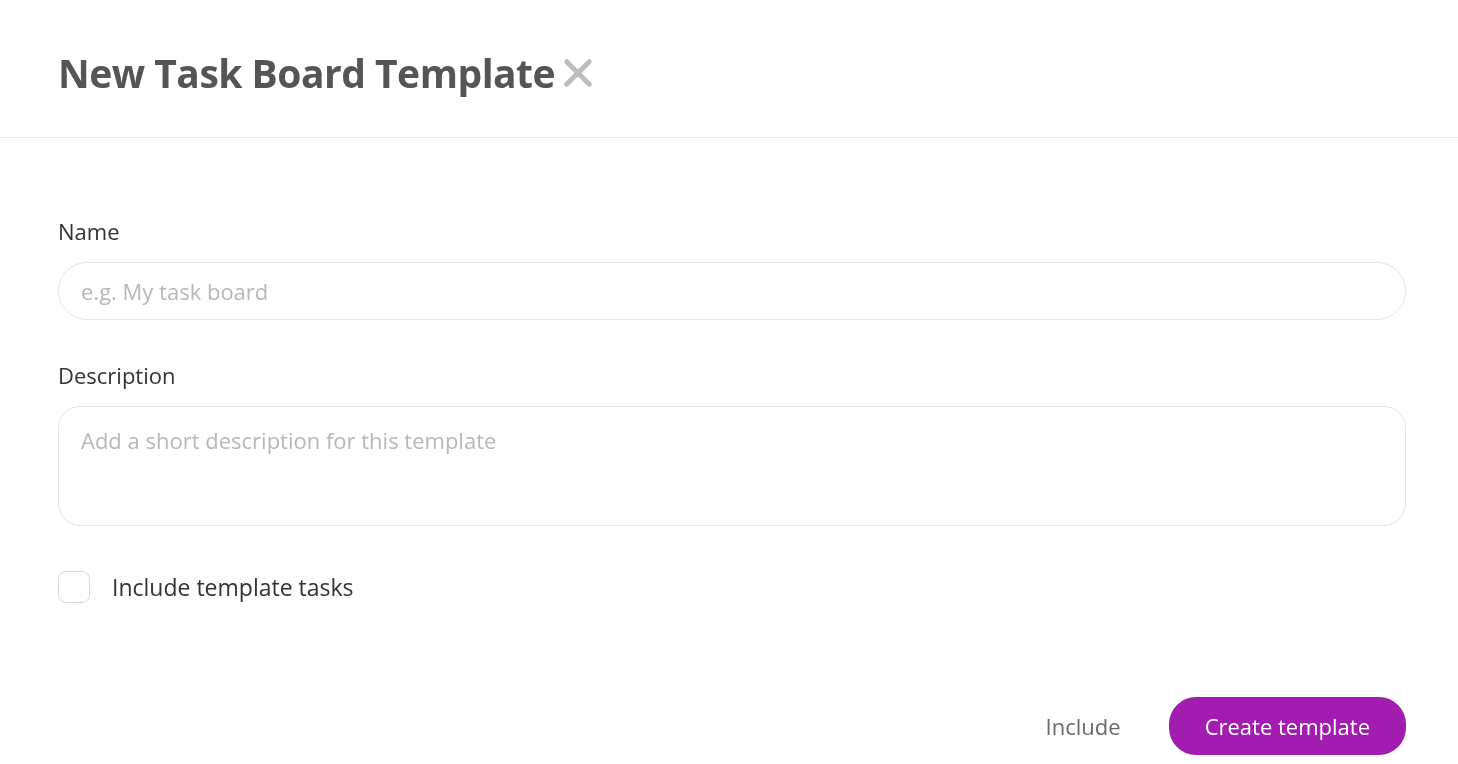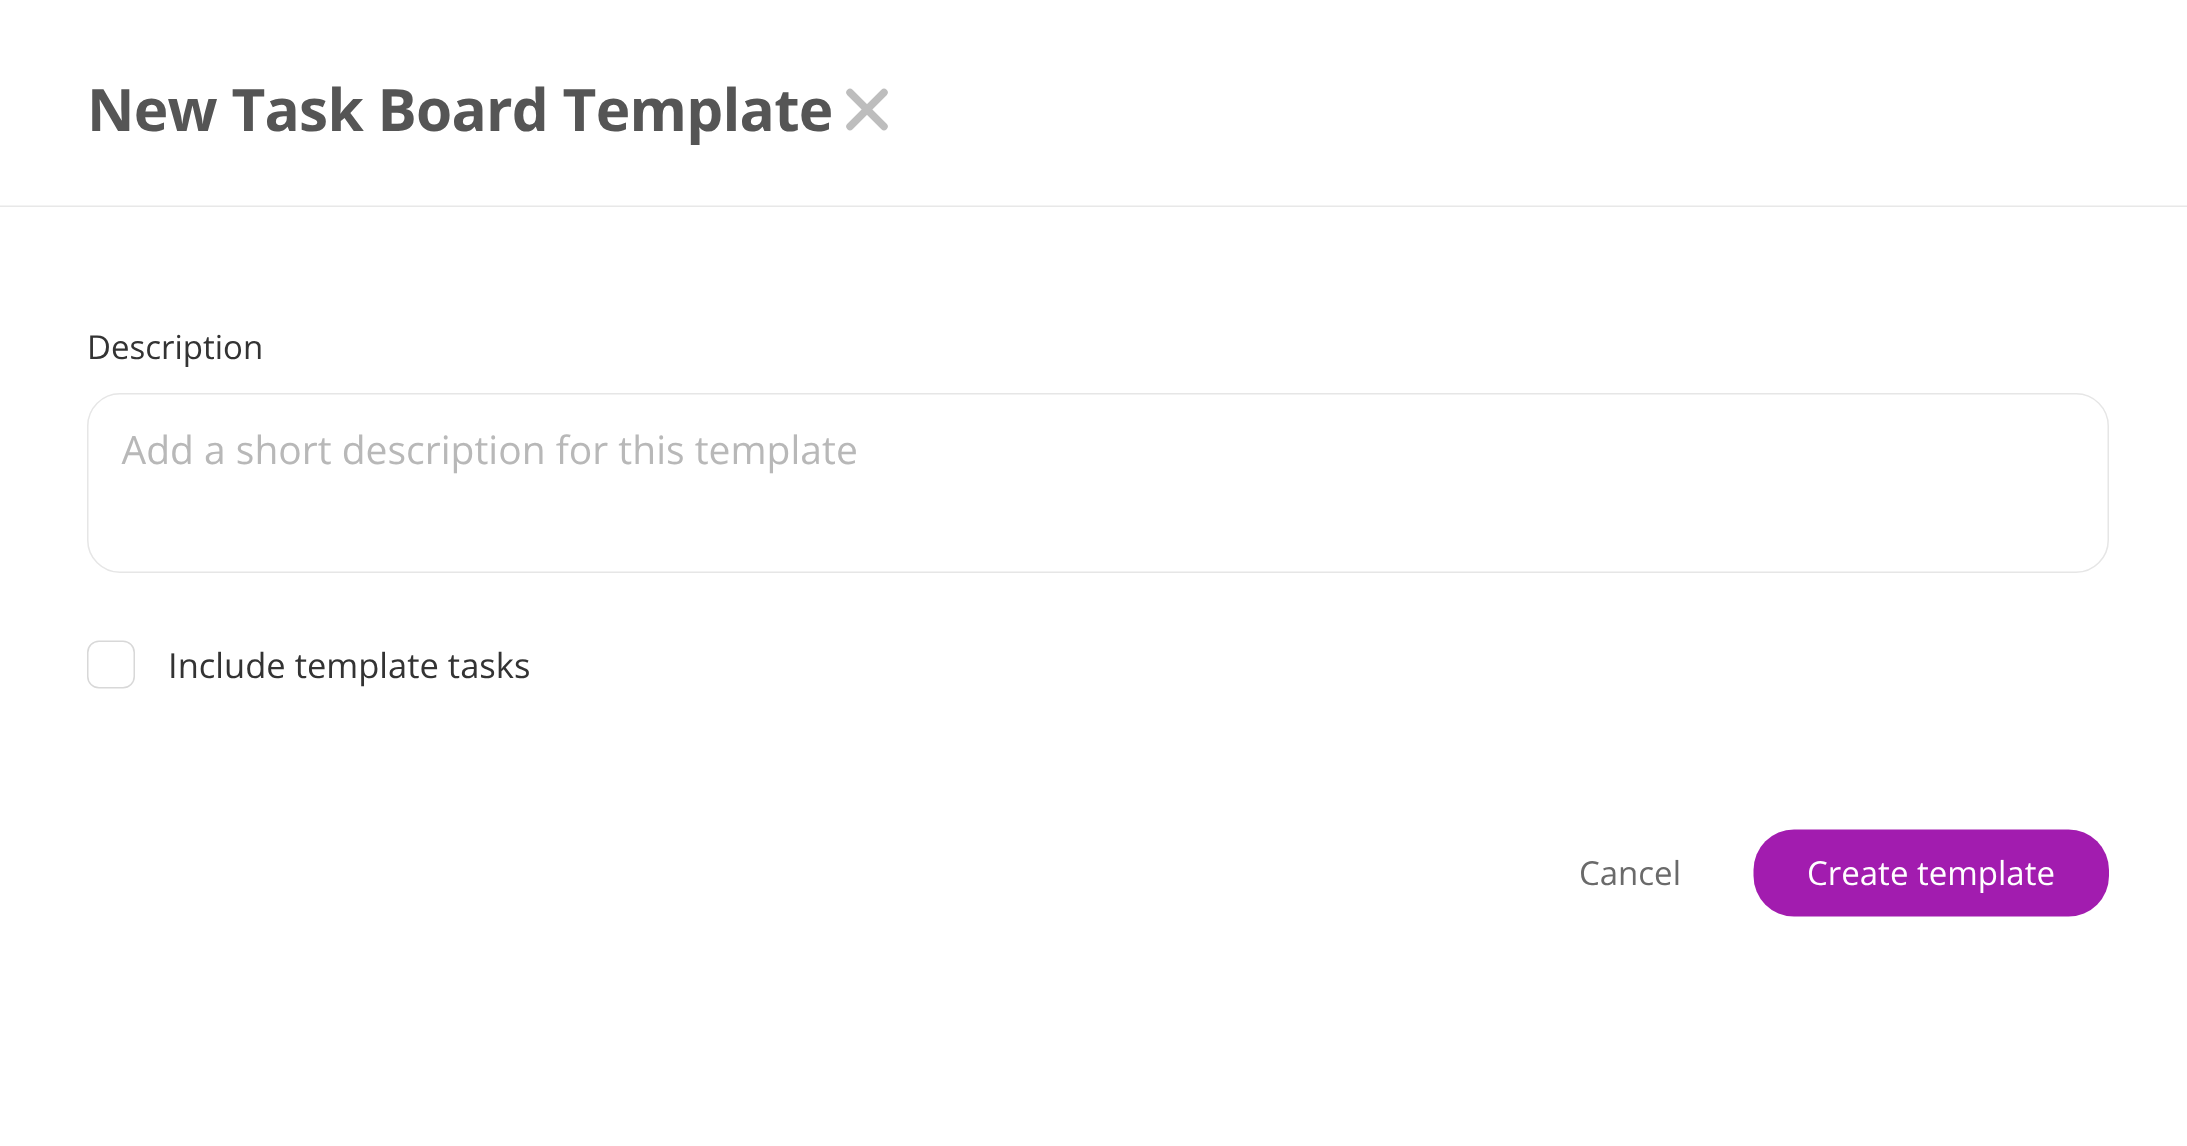--- a/index.html
+++ b/index.html
@@ -72,21 +72,21 @@
     }
     .form-input::placeholder {
       color: #b8b8b8;
     }
     .form-textarea {
       width: 100%;
       height: 120px;
       border: 1px solid #e6e6e6;
       border-radius: 22px;
       padding: 18px 22px;
-      font-size: 26px;
+      font-size: 22px;
       color: #333333;
       font-family: inherit;
       outline: none;
       resize: none;
     }
     .form-textarea::placeholder {
       color: #b8b8b8;
     }
     .checkbox-group {
       display: flex;
@@ -146,29 +146,33 @@
     <h1 class="modal-title">New Task Board Template</h1>
     <button class="close-btn">
       <svg viewBox="0 0 24 24" fill="none">
         <line x1="4" y1="4" x2="20" y2="20"></line>
         <line x1="20" y1="4" x2="4" y2="20"></line>
       </svg>
     </button>
   </div>
 
   <div class="modal-body">
+    <div class="form-group">
+      <label class="form-label">Name</label>
+      <input type="text" class="form-input" placeholder="e.g. My task board" style="">
+    </div>
 
     <div class="form-group">
       <label class="form-label">Description</label>
       <textarea class="form-textarea" placeholder="Add a short description for this template" style=""></textarea>
     </div>
 
     <div class="checkbox-group">
       <input type="checkbox" class="checkbox" id="include-completed" style="">
       <label class="checkbox-label" for="include-completed">Include template tasks</label>
     </div>
   </div>
 
   <div class="modal-footer">
-    <button class="btn-cancel">Cancel</button>
+    <button class="btn-cancel">Include</button>
     <button class="btn-primary">Create template</button>
   </div>
 </div>
 
 </body></html>

